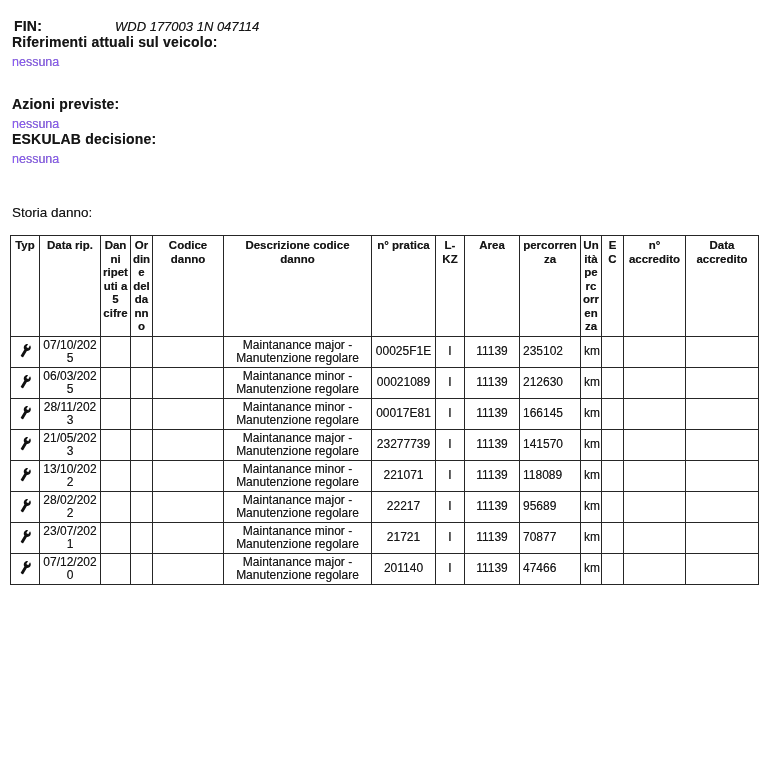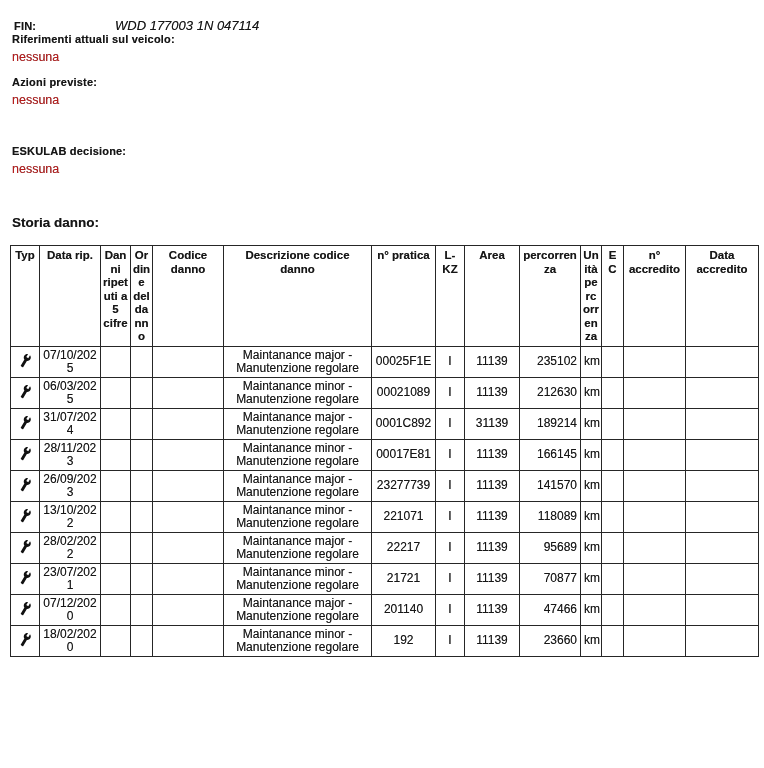--- a/index.html
+++ b/index.html
@@ -11,29 +11,29 @@
     -webkit-font-smoothing:antialiased;
   }
   .page{
     position:relative;
     width:764px;height:768px;
     padding:16px 6px 0 10px;
     box-sizing:border-box;
     text-shadow:0 0 0.4px rgba(20,20,20,.55);
   }
   .fin-row{margin:2px 0 0 4px;display:flex;align-items:baseline;}
-  .lbl{font-weight:bold;font-size:11px;letter-spacing:.2px;}
+  .lbl{font-weight:bold;font-size:14px;letter-spacing:.2px;}
   .fin-row .lbl{display:inline-block;width:101px;}
   .fin-value{font-size:13px;font-style:italic;}
   .section{margin-left:2px;}
   .sec-riferimenti{}
-  .sec-azioni{margin-top:12px;}
-  .sec-eskulab{margin-top:38px;}
-  .section .val{font-size:12.5px;color:#b91c1c;margin-top:5px;}
-  .table-title{margin:39px 0 0 2px;font-weight:bold;font-size:13.5px;}
+  .sec-azioni{margin-top:27px;}
+  .sec-eskulab{}
+  .section .val{font-size:12.5px;color:#8b5cf6;margin-top:5px;}
+  .table-title{margin:39px 0 0 2px;font-weight:normal;font-size:13.5px;}
   table.storia{
     margin-top:15px;
     border-collapse:collapse;
     table-layout:fixed;
     width:748px;
   }
   table.storia th,table.storia td{
     border:1.6px solid #262626;
     overflow:hidden;
   }
@@ -52,21 +52,21 @@
     vertical-align:middle;
     height:31px;box-sizing:border-box;
   }
   td.c-typ{text-align:center;padding:1px 0;}
   td.c-typ svg{transform:scaleX(-1) rotate(14deg);display:inline-block;}
   td.c-date{text-align:center;word-break:break-all;padding:1px 2px;}
   td.c-desc{font-size:11.5px;text-align:center;padding:1px 4px;}
   td.c-pratica{text-align:center;padding-left:5px;}
   td.c-lkz{text-align:center;}
   td.c-area{text-align:center;margin-top:8px;}
-  td.c-perc{text-align:right;padding-right:5px;}
+  td.c-perc{padding-right:5px;}
   td.c-unita{text-align:right;padding:1px 1px;}
   td.c-empty{}
 </style>
 </head>
 <body>
 
 <div class="page">
 
   <div class="fin-row">
     <span class="lbl">FIN:</span>
@@ -183,57 +183,39 @@
           <td class="c-perc">212630</td>
           <td class="c-unita">km</td>
           <td class="c-empty"></td>
           <td class="c-empty"></td>
           <td class="c-empty"></td>
         </tr>
         <tr>
           <td class="c-typ"><svg width="13" height="13" viewBox="0 0 24 24">
               <path fill="#111" d="M22.7 19l-9.1-9.1c.9-2.3.4-5-1.5-6.9-2-2-5-2.4-7.4-1.3L9 6 6 9 1.6 4.7C.4 7.1.9 10.1 2.9 12.1c1.9 1.9 4.6 2.4 6.9 1.5l9.1 9.1c.4.4 1 .4 1.4 0l2.3-2.3c.5-.4.5-1.1.1-1.4z"></path>
             </svg></td>
-          <td class="c-date">31/07/2024</td>
-          <td class="c-empty"></td>
-          <td class="c-empty"></td>
-          <td class="c-empty"></td>
-          <td class="c-desc">Maintanance major - Manutenzione regolare</td>
-          <td class="c-pratica">0001C892</td>
-          <td class="c-lkz">I</td>
-          <td class="c-area">31139</td>
-          <td class="c-perc">189214</td>
-          <td class="c-unita">km</td>
-          <td class="c-empty"></td>
-          <td class="c-empty"></td>
-          <td class="c-empty"></td>
-        </tr>
-        <tr>
-          <td class="c-typ"><svg width="13" height="13" viewBox="0 0 24 24">
-              <path fill="#111" d="M22.7 19l-9.1-9.1c.9-2.3.4-5-1.5-6.9-2-2-5-2.4-7.4-1.3L9 6 6 9 1.6 4.7C.4 7.1.9 10.1 2.9 12.1c1.9 1.9 4.6 2.4 6.9 1.5l9.1 9.1c.4.4 1 .4 1.4 0l2.3-2.3c.5-.4.5-1.1.1-1.4z"></path>
-            </svg></td>
           <td class="c-date">28/11/2023</td>
           <td class="c-empty"></td>
           <td class="c-empty"></td>
           <td class="c-empty"></td>
           <td class="c-desc">Maintanance minor - Manutenzione regolare</td>
           <td class="c-pratica">00017E81</td>
           <td class="c-lkz">I</td>
           <td class="c-area">11139</td>
           <td class="c-perc">166145</td>
           <td class="c-unita">km</td>
           <td class="c-empty"></td>
           <td class="c-empty"></td>
           <td class="c-empty"></td>
         </tr>
         <tr>
           <td class="c-typ"><svg width="13" height="13" viewBox="0 0 24 24">
               <path fill="#111" d="M22.7 19l-9.1-9.1c.9-2.3.4-5-1.5-6.9-2-2-5-2.4-7.4-1.3L9 6 6 9 1.6 4.7C.4 7.1.9 10.1 2.9 12.1c1.9 1.9 4.6 2.4 6.9 1.5l9.1 9.1c.4.4 1 .4 1.4 0l2.3-2.3c.5-.4.5-1.1.1-1.4z"></path>
             </svg></td>
-          <td class="c-date">26/09/2023</td>
+          <td class="c-date">21/05/2023</td>
           <td class="c-empty"></td>
           <td class="c-empty"></td>
           <td class="c-empty"></td>
           <td class="c-desc">Maintanance major - Manutenzione regolare</td>
           <td class="c-pratica">23277739</td>
           <td class="c-lkz">I</td>
           <td class="c-area">11139</td>
           <td class="c-perc">141570</td>
           <td class="c-unita">km</td>
           <td class="c-empty"></td>
@@ -305,34 +287,16 @@
           <td class="c-desc">Maintanance major - Manutenzione regolare</td>
           <td class="c-pratica">201140</td>
           <td class="c-lkz">I</td>
           <td class="c-area">11139</td>
           <td class="c-perc">47466</td>
           <td class="c-unita">km</td>
           <td class="c-empty"></td>
           <td class="c-empty"></td>
           <td class="c-empty"></td>
         </tr>
-        <tr>
-          <td class="c-typ"><svg width="13" height="13" viewBox="0 0 24 24">
-              <path fill="#111" d="M22.7 19l-9.1-9.1c.9-2.3.4-5-1.5-6.9-2-2-5-2.4-7.4-1.3L9 6 6 9 1.6 4.7C.4 7.1.9 10.1 2.9 12.1c1.9 1.9 4.6 2.4 6.9 1.5l9.1 9.1c.4.4 1 .4 1.4 0l2.3-2.3c.5-.4.5-1.1.1-1.4z"></path>
-            </svg></td>
-          <td class="c-date">18/02/2020</td>
-          <td class="c-empty"></td>
-          <td class="c-empty"></td>
-          <td class="c-empty"></td>
-          <td class="c-desc">Maintanance minor - Manutenzione regolare</td>
-          <td class="c-pratica">192</td>
-          <td class="c-lkz">I</td>
-          <td class="c-area">11139</td>
-          <td class="c-perc">23660</td>
-          <td class="c-unita">km</td>
-          <td class="c-empty"></td>
-          <td class="c-empty"></td>
-          <td class="c-empty"></td>
-        </tr>
       </tbody>
   </table>
 
 </div>
 
 </body></html>

